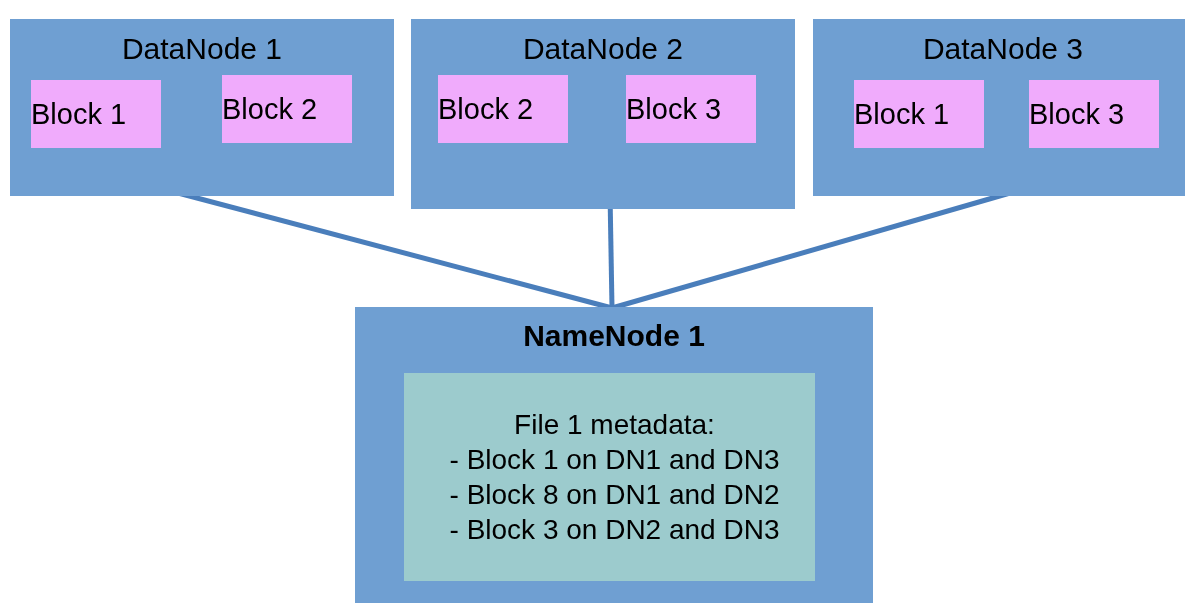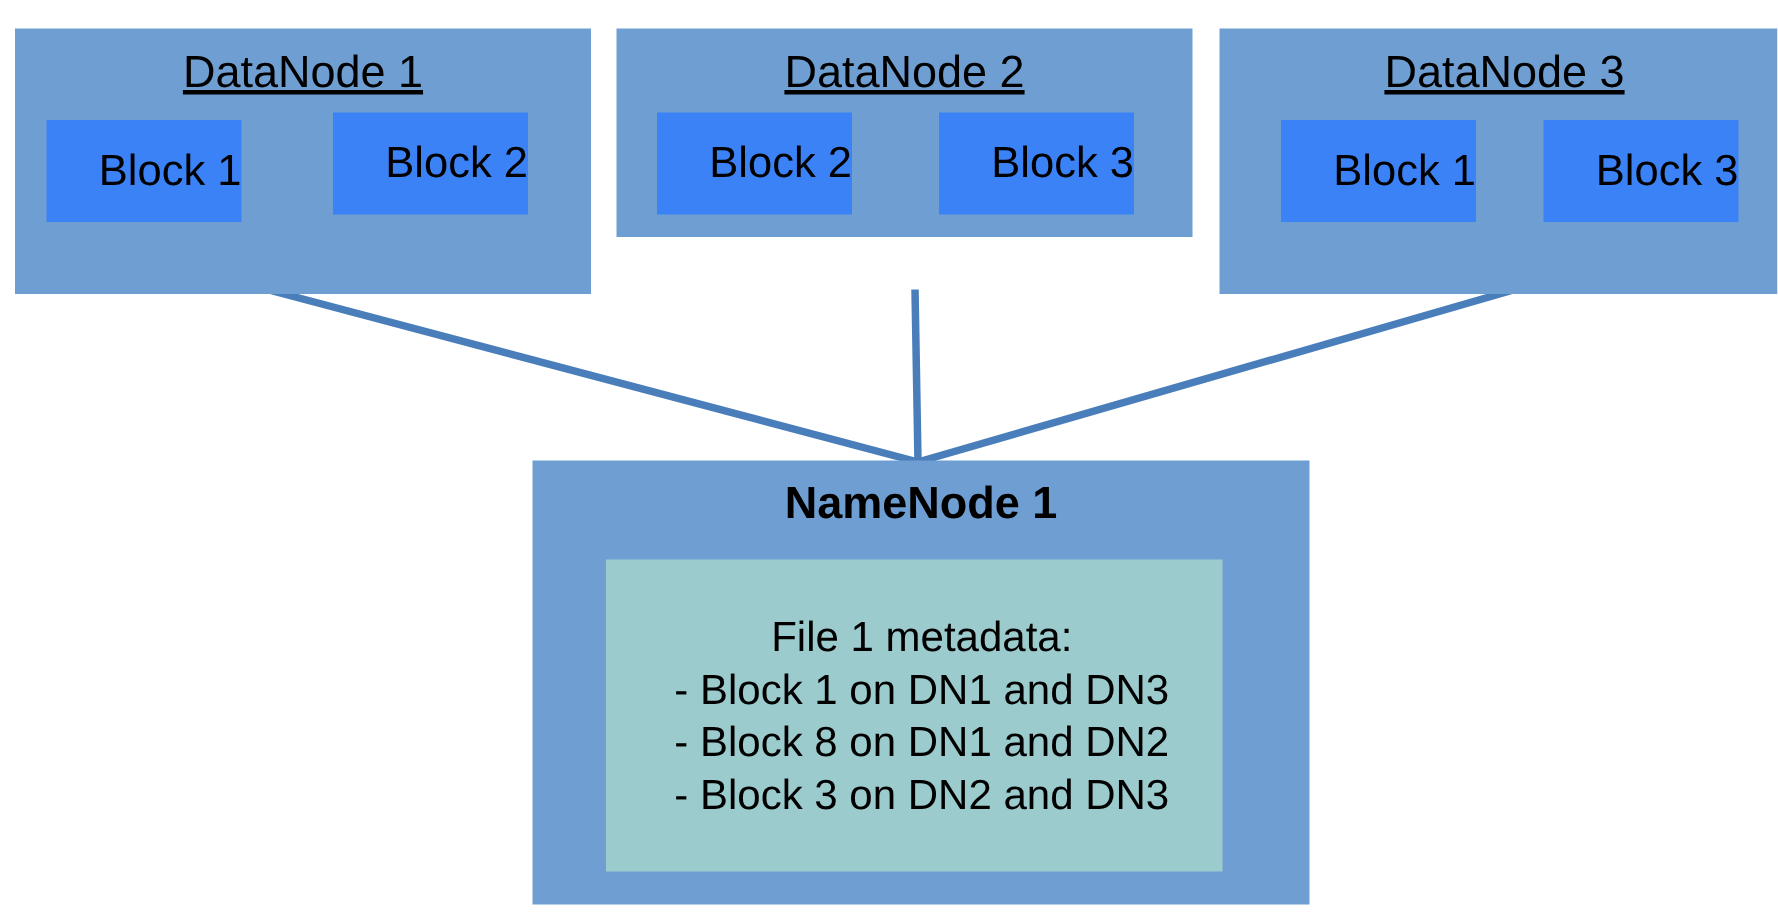--- a/index.html
+++ b/index.html
@@ -37,33 +37,32 @@
     right: 0;
     text-align: center;
     color: #000000;
     font-size: 30px;
     line-height: 34px;
     letter-spacing: 0px;
     white-space: nowrap;
   }
   .datanode .node-title {
     top: 13px;
-    text-decoration: underline;
   }
   .namenode .node-title {
     top: 12px;
     font-weight: bold;
   }
   .block {
     position: absolute;
-    background: #3b82f6;
+    background: #f0abfc;
     box-sizing: border-box;
     display: flex;
     align-items: center;
-    justify-content: flex-end;
+    justify-content: flex-start;
   }
   .block-label {
     color: #000000;
     font-size: 29px;
     line-height: 32px;
     white-space: nowrap;
   }
   .metadata-box {
     position: absolute;
     background: #9ccbcd;
@@ -107,21 +106,21 @@
   <div class="node datanode" style="left:10px; top:19px; width:384px; height:177px;">
     <div class="node-title">DataNode 1</div>
     <div class="block" style="left:21px; top:61px; width:130px; height:68px;">
       <span class="block-label">Block 1</span>
     </div>
     <div class="block" style="left:212px; top:56px; width:130px; height:68px;">
       <span class="block-label">Block 2</span>
     </div>
   </div>
 
-  <div class="node datanode" style="left:411px; top:19px; width:384px; height:139px;">
+  <div class="node datanode" style="left:411px; top:19px; width:384px; height:190px;">
     <div class="node-title">DataNode 2</div>
     <div class="block" style="left:27px; top:56px; width:130px; height:68px;">
       <span class="block-label">Block 2</span>
     </div>
     <div class="block" style="left:215px; top:56px; width:130px; height:68px;">
       <span class="block-label">Block 3</span>
     </div>
   </div>
 
   <div class="node datanode" style="left:813px; top:19px; width:380px; height:177px;">

